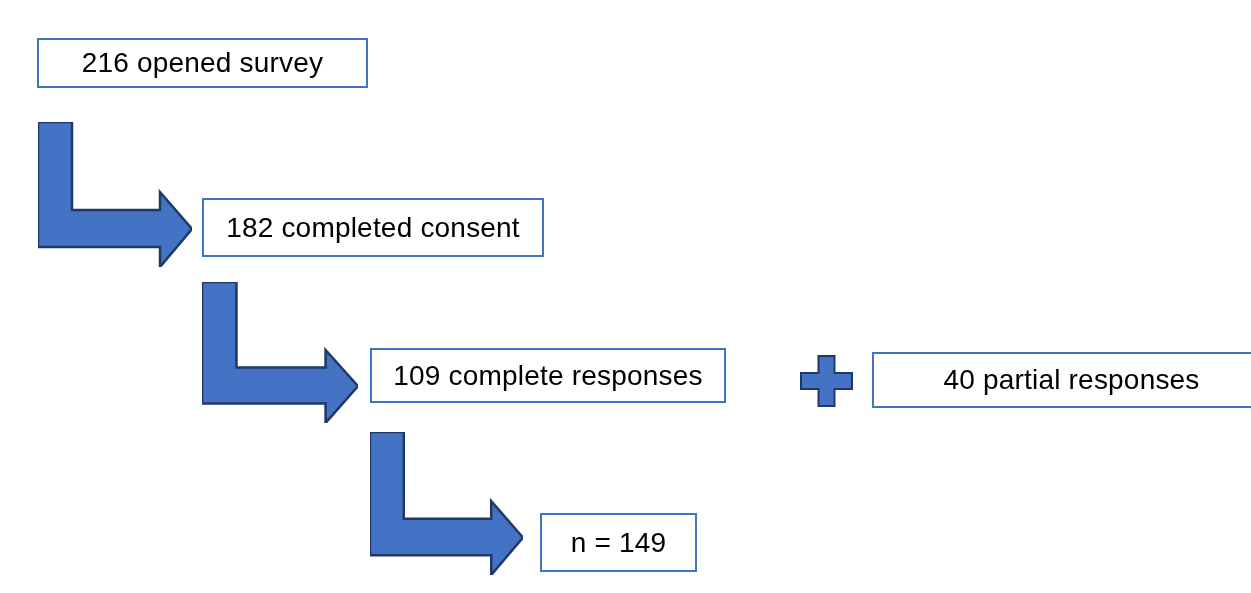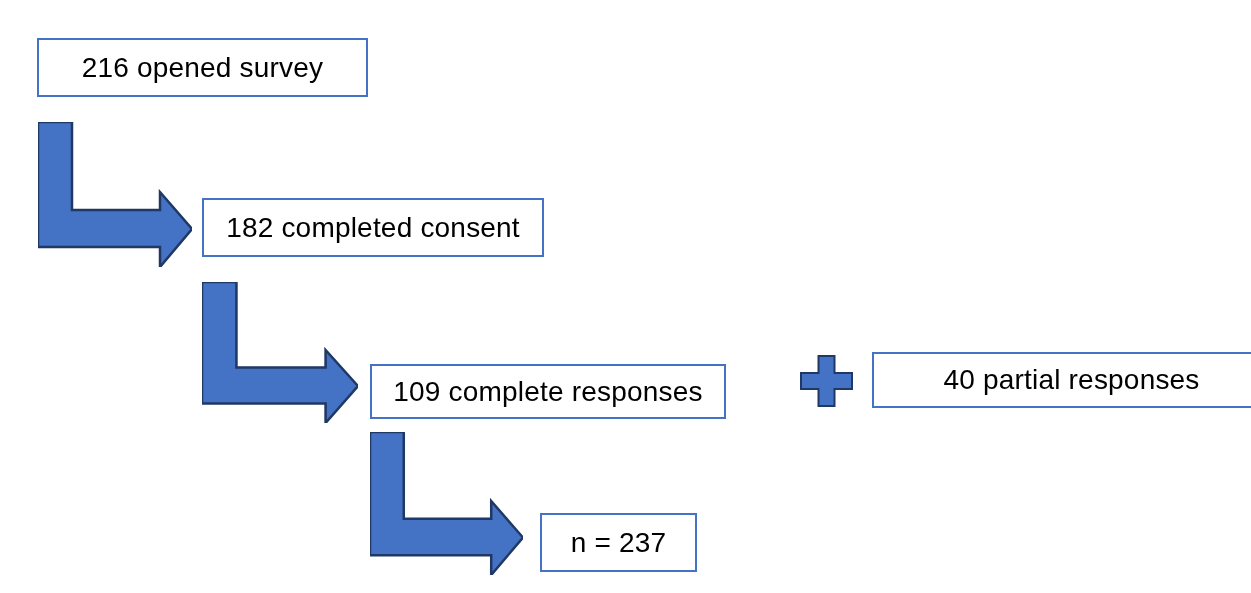--- a/index.html
+++ b/index.html
@@ -26,23 +26,23 @@
     font-size: 28px;
     color: var(--text, #000000);
     white-space: nowrap;
     letter-spacing: 0.2px;
   }
   .shape {
     position: absolute;
     display: block;
   }
   
-  #node-0 { left: 37px;  top: 38px;  width: 331px; height: 59px; }
+  #node-0 { left: 37px;  top: 38px;  width: 331px; height: 50px; }
   #node-1 { left: 202px; top: 198px; width: 342px; height: 59px; }
-  #node-2 { left: 370px; top: 364px; width: 356px; height: 55px; }
+  #node-2 { left: 370px; top: 348px; width: 356px; height: 55px; }
   #node-3 { left: 872px; top: 352px; width: 399px; height: 56px; justify-content: center; }
   #node-4 { left: 540px; top: 513px; width: 157px; height: 59px; }
   
   #arrow-0 { left: 38px;  top: 122px; width: 154px; height: 145px; }
   #arrow-1 { left: 202px; top: 282px; width: 156px; height: 141px; }
   #arrow-2 { left: 370px; top: 432px; width: 153px; height: 143px; }
   #plus-0  { left: 800px; top: 355px; width: 53px;  height: 52px; }
 </style>
 </head>
 <body>
@@ -75,16 +75,16 @@
 
   <div class="node" id="node-3">
     <span>40 partial responses</span>
   </div>
 
   <svg class="shape" id="arrow-2" viewBox="0 0 154 145" preserveAspectRatio="none" aria-hidden="true">
     <polygon points="0,0 34,0 34,88 122,88 122,70 154,107 122,145 122,125 0,125" stroke="#1F3864" stroke-width="2.5" stroke-linejoin="miter" fill="#4472C4"></polygon>
   </svg>
 
   <div class="node" id="node-4">
-    <span>n = 237</span>
+    <span>n = 149</span>
   </div>
 
 </div>
 
 </body></html>

